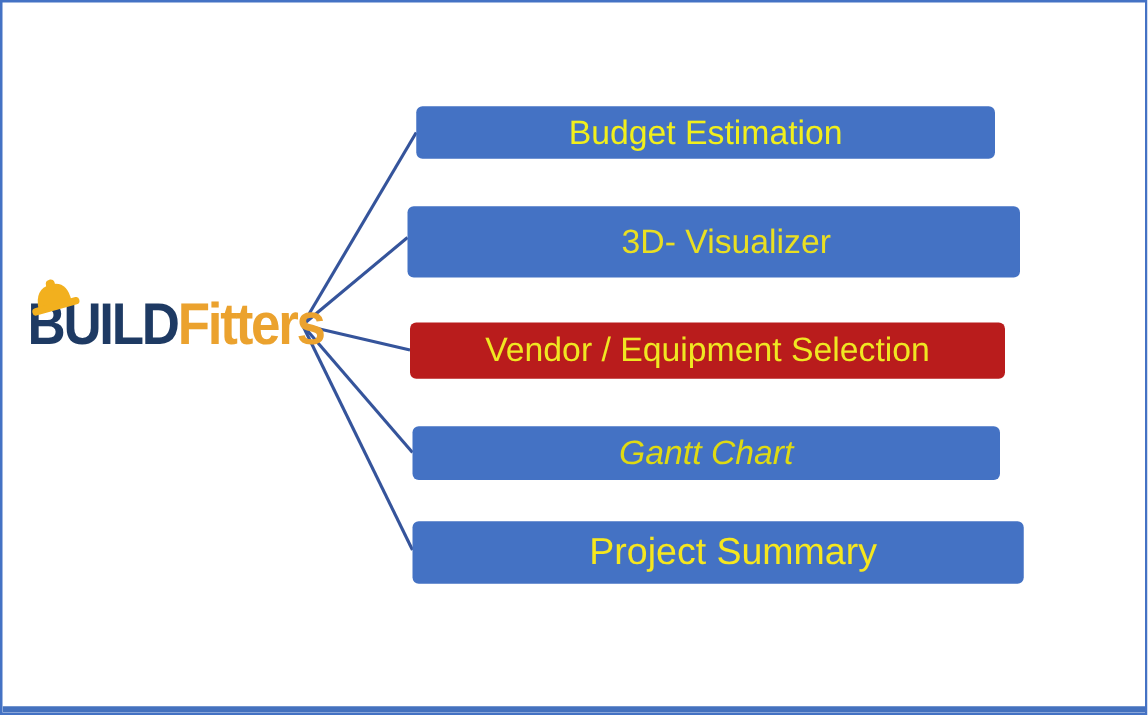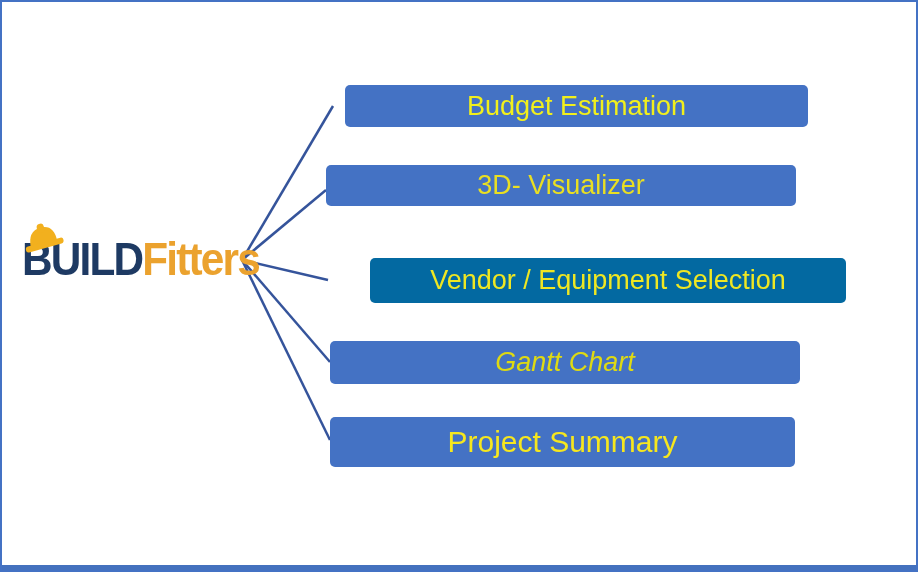--- a/index.html
+++ b/index.html
@@ -37,24 +37,24 @@
     align-items: center;
     justify-content: center;
     cursor: pointer;
   }
   .feature-box span {
     white-space: nowrap;
     line-height: 1;
   }
   
   .feature-box:nth-of-type(1) { left: 331px; top: 83px;  width: 463px; height: 42px; font-size: 27px; }
-  .feature-box:nth-of-type(2) { left: 324px; top: 163px; width: 470px; height: 41px; font-size: 27px; }
+  .feature-box:nth-of-type(2) { left: 324px; top: 163px; width: 470px; height: 57px; font-size: 27px; padding-left: 20px; }
   .feature-box:nth-of-type(3) { left: 326px; top: 256px; width: 476px; height: 45px; font-size: 27px; }
   .feature-box:nth-of-type(4) { left: 328px; top: 339px; width: 470px; height: 43px; font-size: 27px; font-style: italic; }
-  .feature-box:nth-of-type(5) { left: 328px; top: 415px; width: 465px; height: 50px; font-size: 30px; }
+  .feature-box:nth-of-type(5) { left: 328px; top: 415px; width: 465px; height: 50px; font-size: 30px; padding-left: 24px; }
 
   .logo {
     position: absolute;
     left: 20px;
     top: 233px;
     display: flex;
     align-items: flex-start;
     transform: scaleX(0.9);
     transform-origin: left center;
   }
@@ -79,27 +79,27 @@
 <div class="slide-frame" style="border-color: rgb(68, 114, 196);">
 
   <svg class="connectors" width="918" height="572" viewBox="0 0 918 572">
     <line x1="240" y1="258" x2="331" y2="104" stroke-width="2.5" stroke="#35549B"></line>
     <line x1="240" y1="258" x2="324" y2="188" stroke-width="2.5" stroke="#35549B"></line>
     <line x1="240" y1="258" x2="326" y2="278" stroke-width="2.5" stroke="#35549B"></line>
     <line x1="240" y1="258" x2="328" y2="360" stroke-width="2.5" stroke="#35549B"></line>
     <line x1="240" y1="258" x2="328" y2="438" stroke-width="2.5" stroke="#35549B"></line>
   </svg>
 
-  <div class="feature-box" style="background: rgb(68, 114, 196); margin-left: 12px;">
+  <div class="feature-box" style="background: rgb(68, 114, 196);">
     <span style="color: rgb(241, 239, 28);">Budget Estimation</span>
   </div>
   <div class="feature-box" style="background: rgb(68, 114, 196);">
     <span style="color: rgb(233, 223, 34);">3D- Visualizer</span>
   </div>
-  <div class="feature-box" style="background: #0369a1; margin-left: 42px;">
+  <div class="feature-box" style="background: #b91c1c;">
     <span style="color: rgb(239, 231, 34);">Vendor / Equipment Selection</span>
   </div>
   <div class="feature-box" style="background: rgb(68, 114, 196);">
     <span style="color: rgb(223, 218, 18);">Gantt Chart</span>
   </div>
   <div class="feature-box" style="background: rgb(68, 114, 196);">
     <span style="color: rgb(246, 231, 30);">Project Summary</span>
   </div>
 
   <div class="logo">

